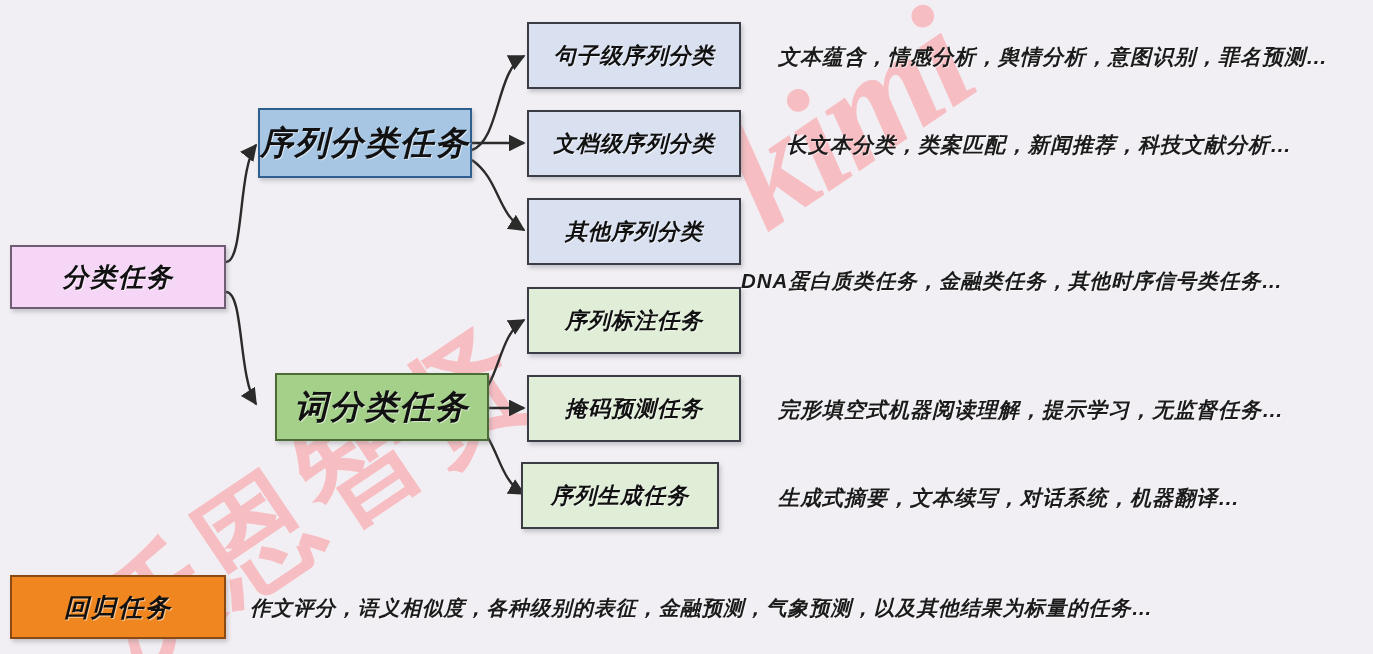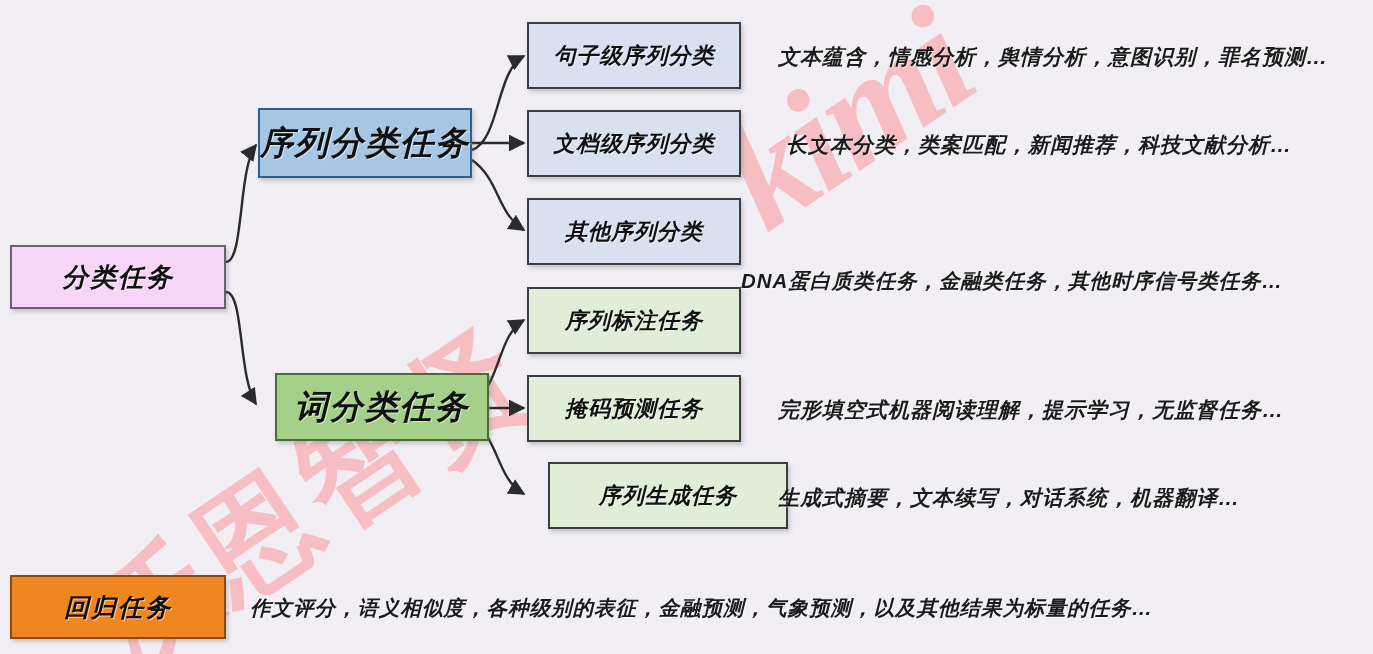--- a/index.html
+++ b/index.html
@@ -166,21 +166,21 @@
   </div>
 
   <div class="node leaf-green" style="left:527px; top:287px; width:214px; height:67px;">
     <span class="node-label">序列标注任务</span>
   </div>
 
   <div class="node leaf-green" style="left:527px; top:375px; width:214px; height:67px;">
     <span class="node-label">掩码预测任务</span>
   </div>
 
-  <div class="node leaf-green" style="left:548px; top:462px; width:240px; height:67px;">
+  <div class="node leaf-green" style="left:521px; top:462px; width:198px; height:67px;">
     <span class="node-label">序列生成任务</span>
   </div>
 
   <div class="node regression" style="left:10px; top:575px; width:216px; height:64px;">
     <span class="node-label">回归任务</span>
   </div>
 
   <div class="desc" style="left:778px; top:43px;">文本蕴含，情感分析，舆情分析，意图识别，罪名预测…</div>
 
   <div class="desc" style="left:778px; top:131px;margin-left:8px;">长文本分类，类案匹配，新闻推荐，科技文献分析…</div>

